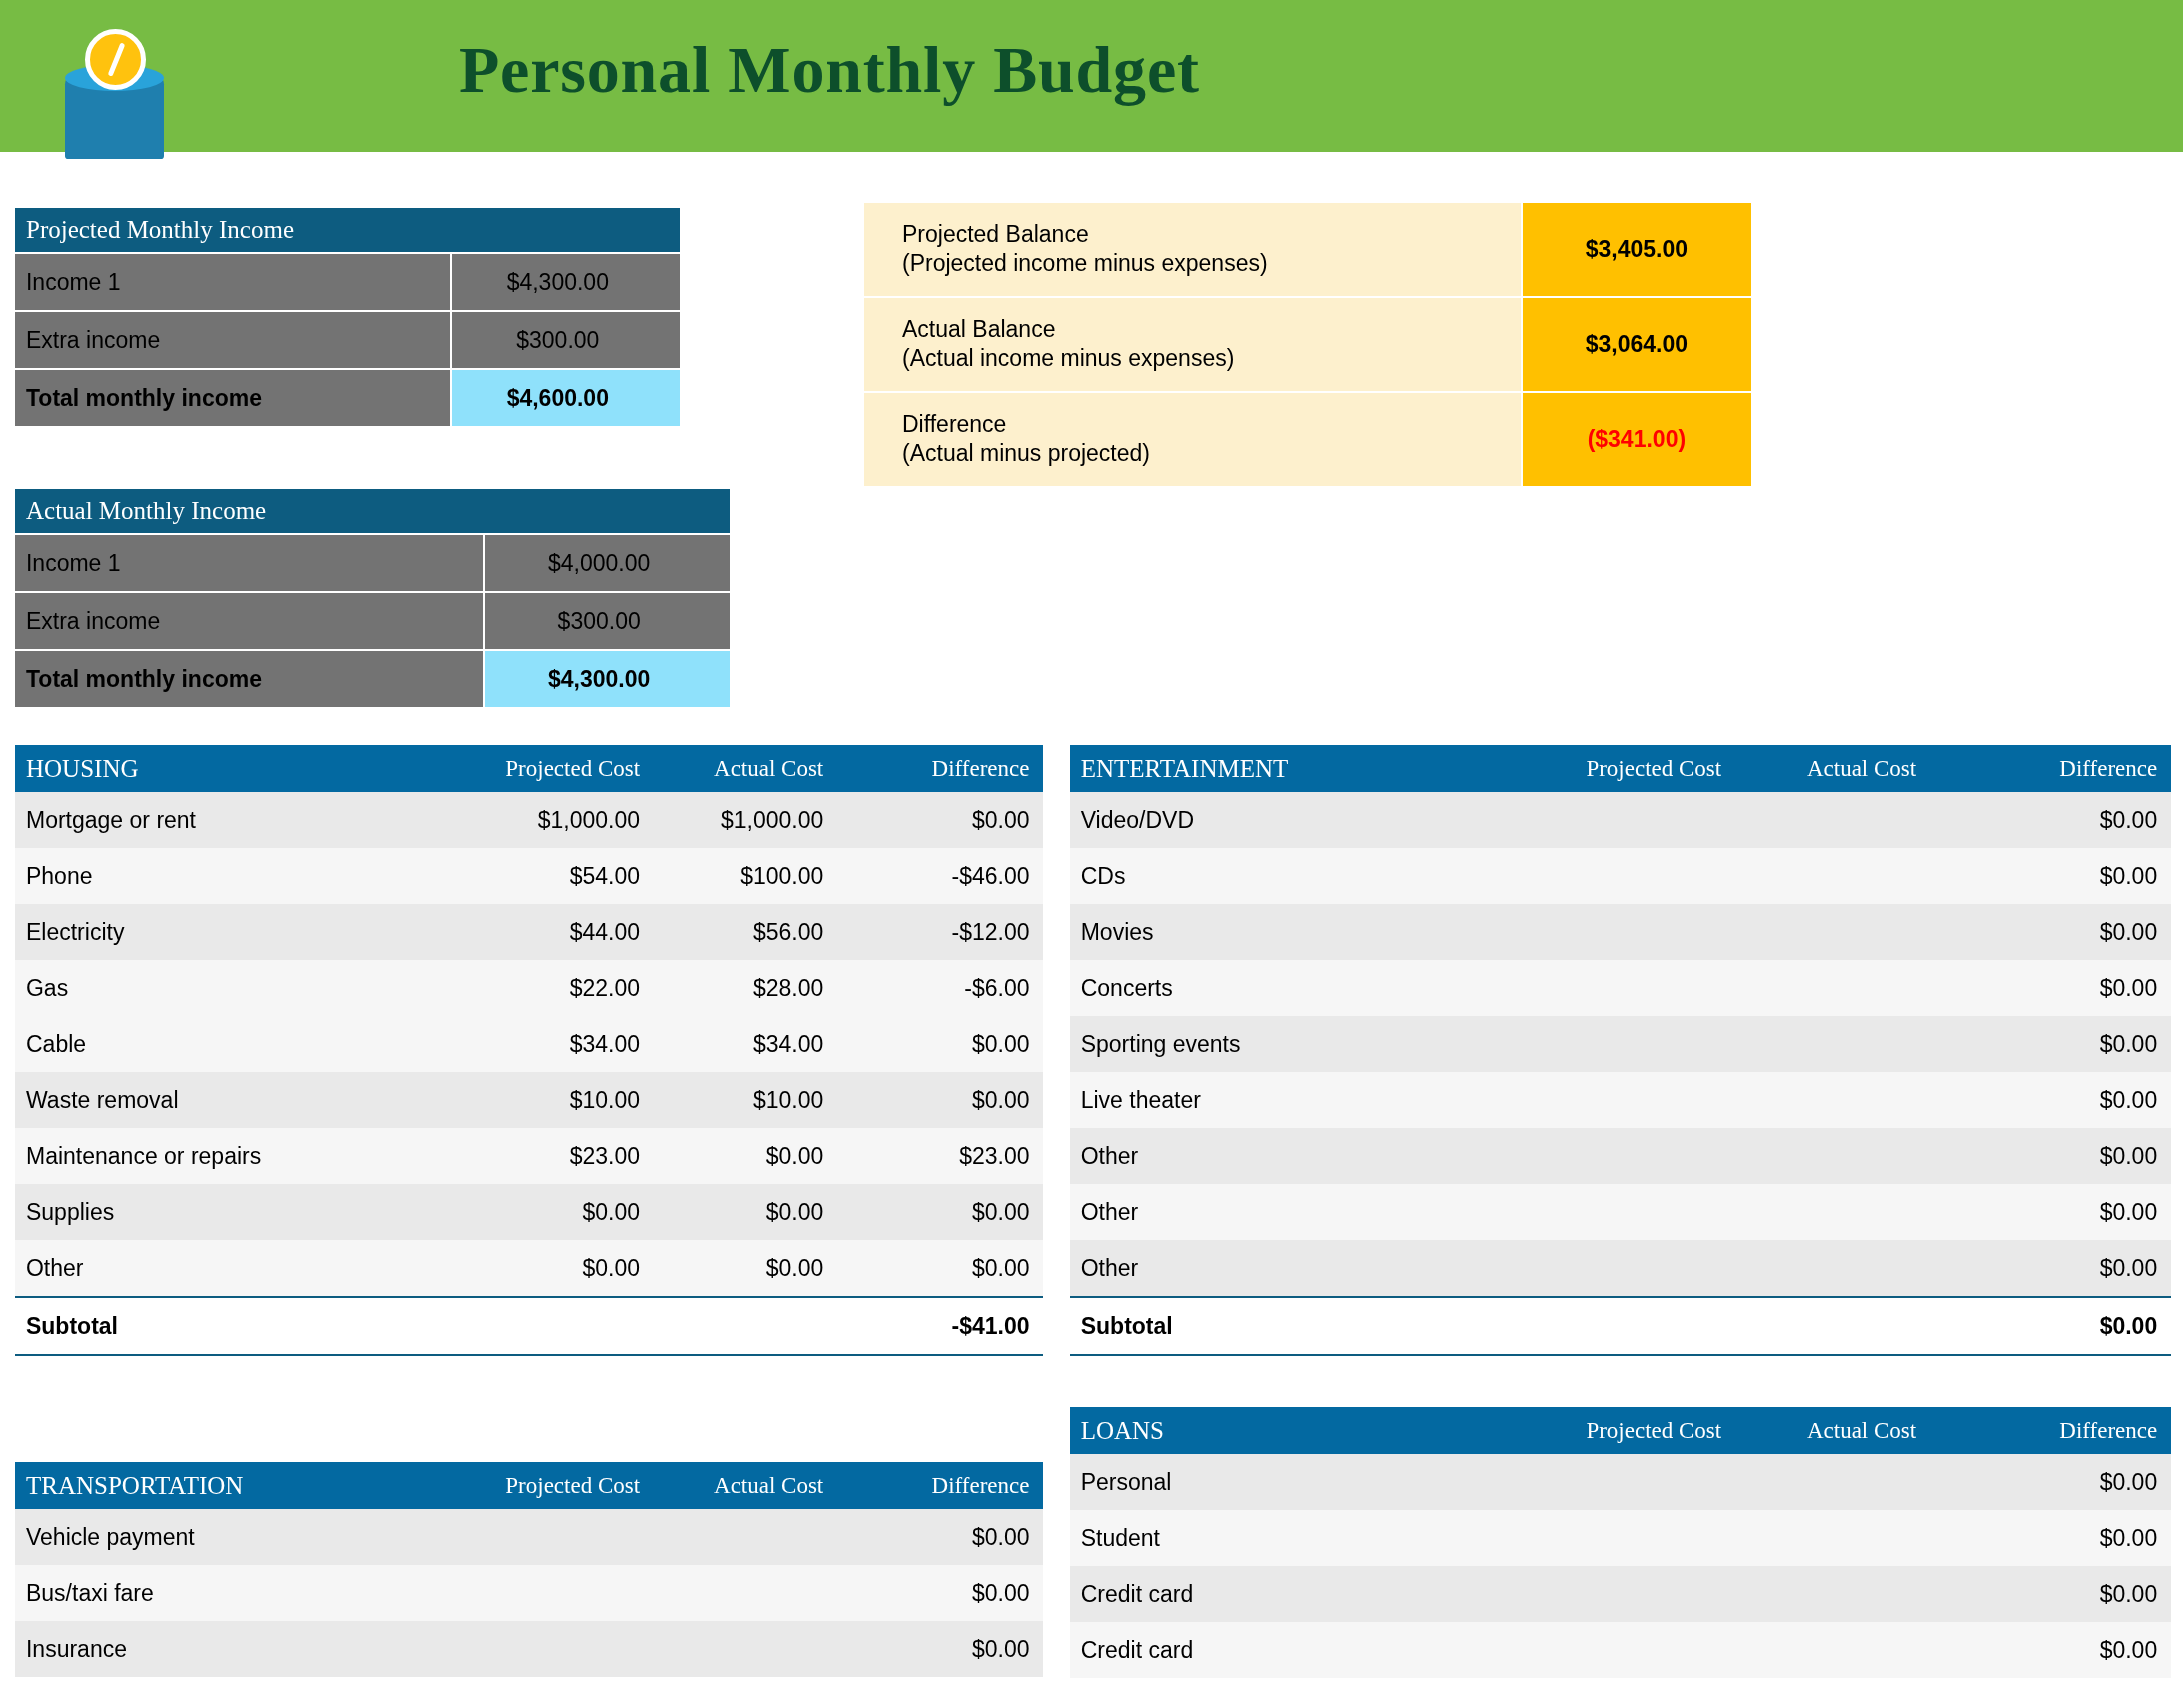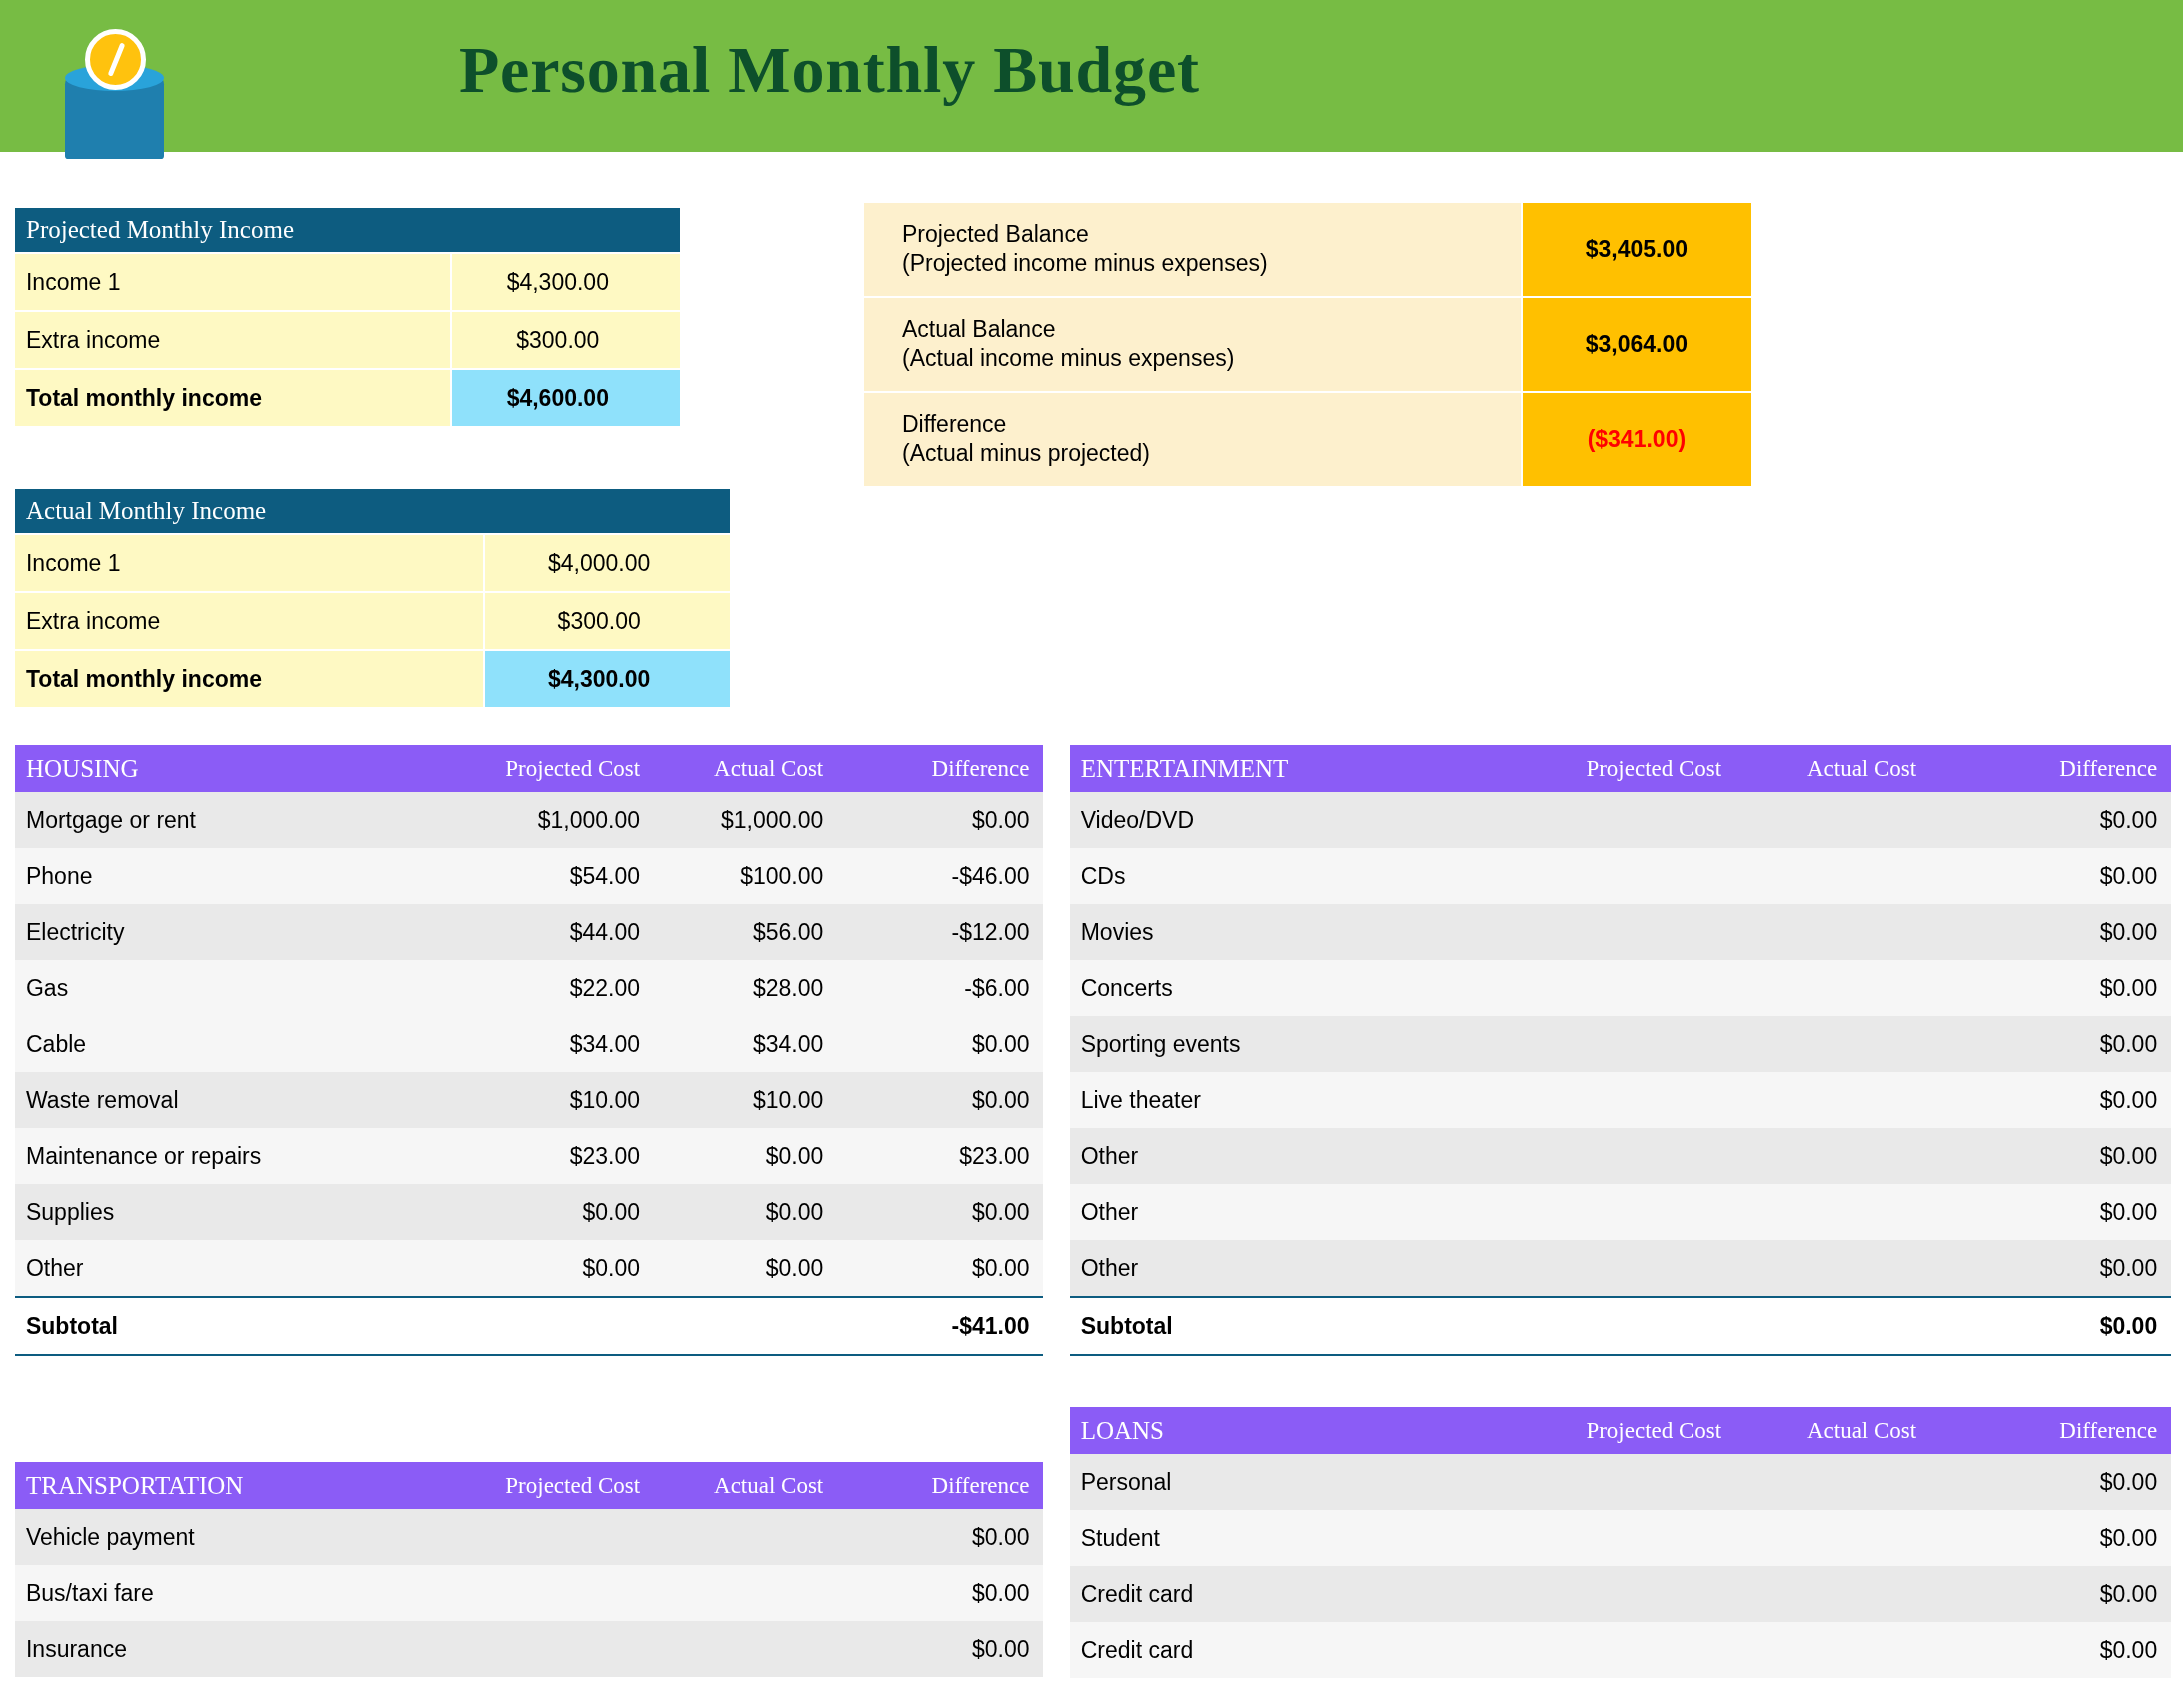--- a/index.html
+++ b/index.html
@@ -111,21 +111,21 @@
   .income-table .hdr td {
     background: #0d5c80;
     color: #ffffff;
     font-family: "Liberation Serif", serif;
     font-size: 25px;
     height: 44px;
     padding-left: 10.7px;
   }
   .income-table td {
     height: 56px;
-    background: #fef9c3;
+    background: #737373;
     border-bottom: 2.3px solid #ffffff;
   }
   .income-table td.label {
     padding-left: 10.7px;
   }
   .income-table td.amount {
     text-align: center;
     padding-right: 17px;
     border-left: 2.3px solid #ffffff;
   }
@@ -156,21 +156,21 @@
     border-left: 2.3px solid #ffffff;
     width: 229px;
   }
   .balance-table td.bv.neg {
     color: #ff0000;
     text-align: center;
   }
 
   
   .exp-table .hdr td {
-    background: #8b5cf6;
+    background: #0369a1;
     color: #ffffff;
     height: 47px;
     font-family: "Liberation Serif", serif;
     font-size: 25px;
   }
   .exp-table .hdr td.cat {
     padding-left: 10.7px;
   }
   .exp-table .hdr td.num {
     text-align: right;

